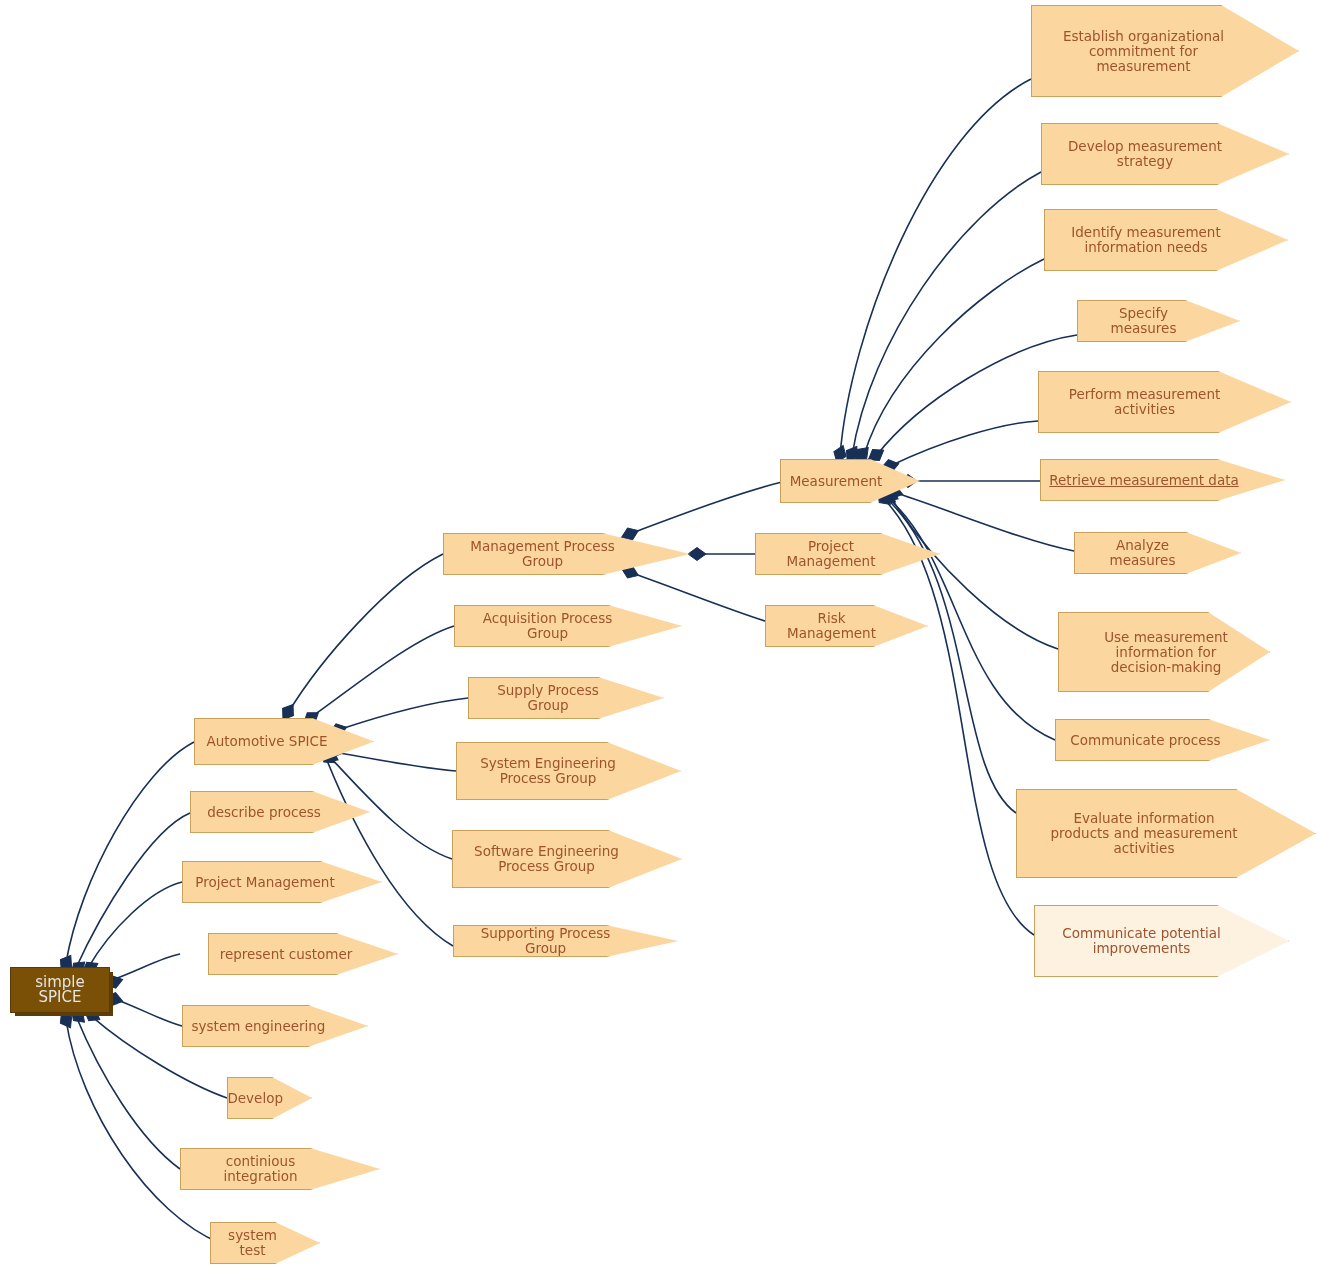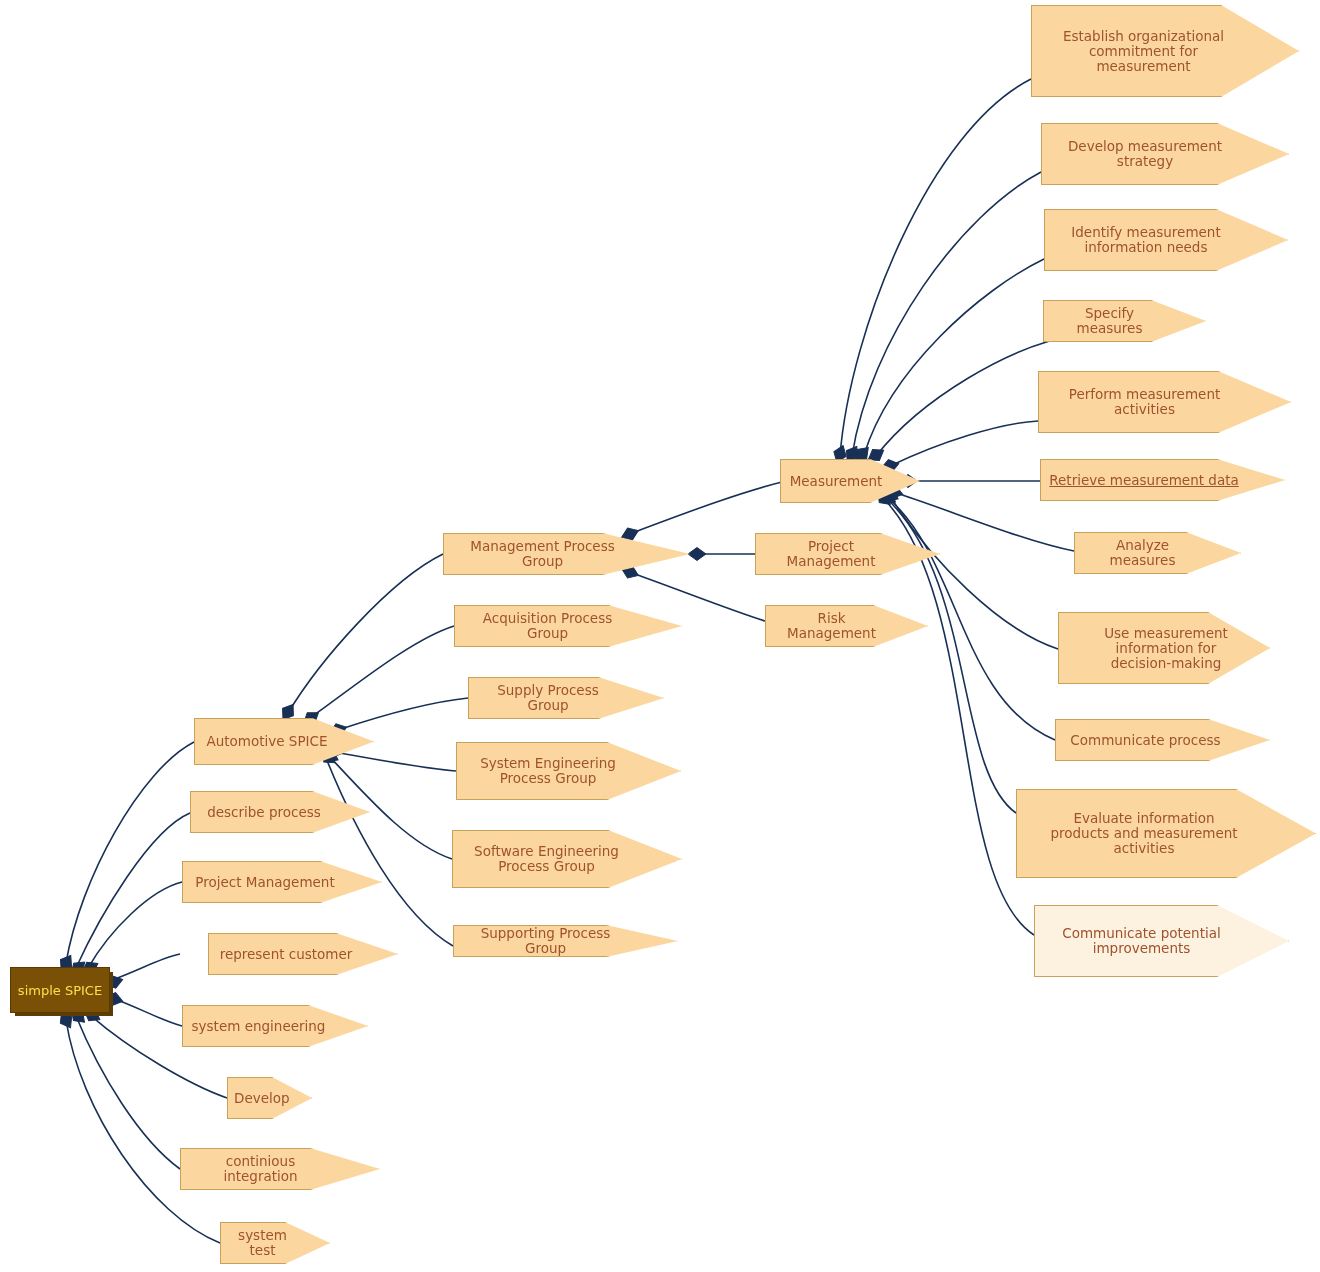--- a/index.html
+++ b/index.html
@@ -25,42 +25,42 @@
     left: 0; top: 0;
     width: 1320px;
     height: 1272px;
     pointer-events: none;
   }
   .node {
     position: absolute;
     box-sizing: border-box;
     display: flex;
     align-items: center;
-    justify-content: flex-start;
+    justify-content: flex-end;
     text-align: center;
     font-size: 13.5px;
     line-height: 15px;
     color: #a0522d;
     padding: 4px 6px;
     white-space: pre-line;
   }
   .node.arrow {
     background: #fbd79f;
     border: 1.3px solid #c8a15b;
   }
   .node.arrow.pale {
     background: #fdf1e0;
     border: 1.3px solid #c8a15b;
   }
   .node.root {
     background: #7a4f06;
     border: 1px solid #5a3a04;
-    color: #fde047;
+    color: #e5e5e5;
     box-shadow: 4px 4px 0 -1px #5e3d05;
-    font-size: 13px;
+    font-size: 15px;
   }
   .node .lbl { display:block; width:100%; }
 </style>
 </head>
 <body>
 
 <div id="canvas">
   <svg class="edges" viewBox="0 0 1320 1272" xmlns="http://www.w3.org/2000/svg">
     <g id="edge-group" fill="none" stroke="#183055" stroke-width="1.6">
         <path d="M 66,963 C 80,880 140,770 194,742"></path>
@@ -124,45 +124,45 @@
       </g>
   </svg>
   <div id="node-layer">
       <div class="node arrow" style="left: 194px; top: 718px; width: 180px; height: 47px; clip-path: polygon(0% 0%, 65.56% 0%, 100% 50%, 65.56% 100%, 0% 100%);"><span class="lbl" style="padding-right: 34px;">Automotive SPICE</span></div>
       <div class="node arrow" style="left: 190px; top: 791px; width: 180px; height: 42px; clip-path: polygon(0% 0%, 67.78% 0%, 100% 50%, 67.78% 100%, 0% 100%);"><span class="lbl" style="padding-right: 32px;">describe process</span></div>
       <div class="node arrow" style="left: 182px; top: 861px; width: 200px; height: 42px; clip-path: polygon(0% 0%, 69% 0%, 100% 50%, 69% 100%, 0% 100%);"><span class="lbl" style="padding-right: 34px;">Project Management</span></div>
       <div class="node arrow" style="left: 180px; top: 933px; width: 190px; height: 42px; clip-path: polygon(0% 0%, 67.37% 0%, 100% 50%, 67.37% 100%, 0% 100%); margin-left: 28px;"><span class="lbl" style="padding-right: 34px;">represent customer</span></div>
       <div class="node arrow" style="left: 182px; top: 1005px; width: 186px; height: 42px; clip-path: polygon(0% 0%, 67.74% 0%, 100% 50%, 67.74% 100%, 0% 100%);"><span class="lbl" style="padding-right: 33px;">system engineering</span></div>
       <div class="node arrow" style="left: 227px; top: 1077px; width: 85px; height: 42px; clip-path: polygon(0% 0%, 52.94% 0%, 100% 50%, 52.94% 100%, 0% 100%);"><span class="lbl" style="padding-right: 22px;">Develop</span></div>
       <div class="node arrow" style="left: 180px; top: 1148px; width: 200px; height: 42px; clip-path: polygon(0% 0%, 65% 0%, 100% 50%, 65% 100%, 0% 100%);"><span class="lbl" style="padding-right: 39px;">continious integration</span></div>
-      <div class="node arrow" style="left: 220px; top: 1222px; width: 110px; height: 42px; clip-path: polygon(0% 0%, 59.09% 0%, 100% 50%, 59.09% 100%, 0% 100%);"><span class="lbl" style="padding-right: 25px;">system test</span></div>
+      <div class="node arrow" style="left: 210px; top: 1222px; width: 110px; height: 42px; clip-path: polygon(0% 0%, 59.09% 0%, 100% 50%, 59.09% 100%, 0% 100%);"><span class="lbl" style="padding-right: 25px;">system test</span></div>
       <div class="node arrow" style="left: 443px; top: 533px; width: 247px; height: 42px; clip-path: polygon(0% 0%, 64.37% 0%, 100% 50%, 64.37% 100%, 0% 100%);"><span class="lbl" style="padding-right: 48px;">Management Process Group</span></div>
       <div class="node arrow" style="left: 454px; top: 605px; width: 228px; height: 42px; clip-path: polygon(0% 0%, 67.54% 0%, 100% 50%, 67.54% 100%, 0% 100%);"><span class="lbl" style="padding-right: 41px;">Acquisition Process Group</span></div>
       <div class="node arrow" style="left: 468px; top: 677px; width: 196px; height: 42px; clip-path: polygon(0% 0%, 66.33% 0%, 100% 50%, 66.33% 100%, 0% 100%);"><span class="lbl" style="padding-right: 36px;">Supply Process Group</span></div>
       <div class="node arrow" style="left: 456px; top: 742px; width: 225px; height: 58px; clip-path: polygon(0% 0%, 67.11% 0%, 100% 50%, 67.11% 100%, 0% 100%);"><span class="lbl" style="padding-right: 41px;">System Engineering
 Process Group</span></div>
       <div class="node arrow" style="left: 452px; top: 830px; width: 230px; height: 58px; clip-path: polygon(0% 0%, 67.83% 0%, 100% 50%, 67.83% 100%, 0% 100%);"><span class="lbl" style="padding-right: 41px;">Software Engineering
 Process Group</span></div>
       <div class="node arrow" style="left: 453px; top: 925px; width: 225px; height: 32px; clip-path: polygon(0% 0%, 68% 0%, 100% 50%, 68% 100%, 0% 100%);"><span class="lbl" style="padding-right: 40px;">Supporting Process Group</span></div>
       <div class="node arrow" style="left: 780px; top: 459px; width: 140px; height: 44px; clip-path: polygon(0% 0%, 64.29% 0%, 100% 50%, 64.29% 100%, 0% 100%);"><span class="lbl" style="padding-right: 28px;">Measurement</span></div>
       <div class="node arrow" style="left: 755px; top: 533px; width: 185px; height: 42px; clip-path: polygon(0% 0%, 67.57% 0%, 100% 50%, 67.57% 100%, 0% 100%);"><span class="lbl" style="padding-right: 33px;">Project Management</span></div>
       <div class="node arrow" style="left: 765px; top: 605px; width: 163px; height: 42px; clip-path: polygon(0% 0%, 66.26% 0%, 100% 50%, 66.26% 100%, 0% 100%);"><span class="lbl" style="padding-right: 30px;">Risk Management</span></div>
       <div class="node arrow" style="left: 1031px; top: 5px; width: 268px; height: 92px; clip-path: polygon(0% 0%, 70.9% 0%, 100% 50%, 70.9% 100%, 0% 100%);"><span class="lbl" style="padding-right: 43px;">Establish organizational
 commitment for
 measurement</span></div>
       <div class="node arrow" style="left: 1041px; top: 123px; width: 248px; height: 62px; clip-path: polygon(0% 0%, 70.97% 0%, 100% 50%, 70.97% 100%, 0% 100%);"><span class="lbl" style="padding-right: 40px;">Develop measurement
 strategy</span></div>
       <div class="node arrow" style="left: 1044px; top: 209px; width: 244px; height: 62px; clip-path: polygon(0% 0%, 70.49% 0%, 100% 50%, 70.49% 100%, 0% 100%);"><span class="lbl" style="padding-right: 40px;">Identify measurement
 information needs</span></div>
-      <div class="node arrow" style="left: 1043px; top: 300px; width: 163px; height: 42px; clip-path: polygon(0% 0%, 66.26% 0%, 100% 50%, 66.26% 100%, 0% 100%);"><span class="lbl" style="padding-right: 30px;">Specify measures</span></div>
+      <div class="node arrow" style="left: 1077px; top: 300px; width: 163px; height: 42px; clip-path: polygon(0% 0%, 66.26% 0%, 100% 50%, 66.26% 100%, 0% 100%);"><span class="lbl" style="padding-right: 30px;">Specify measures</span></div>
       <div class="node arrow" style="left: 1038px; top: 371px; width: 253px; height: 62px; clip-path: polygon(0% 0%, 71.15% 0%, 100% 50%, 71.15% 100%, 0% 100%);"><span class="lbl" style="padding-right: 40px;">Perform measurement
 activities</span></div>
       <div class="node arrow" style="left: 1040px; top: 459px; width: 245px; height: 42px; clip-path: polygon(0% 0%, 72.24% 0%, 100% 50%, 72.24% 100%, 0% 100%); text-decoration: underline;"><span class="lbl" style="padding-right: 37px;">Retrieve measurement data</span></div>
       <div class="node arrow" style="left: 1074px; top: 532px; width: 167px; height: 42px; clip-path: polygon(0% 0%, 67.07% 0%, 100% 50%, 67.07% 100%, 0% 100%);"><span class="lbl" style="padding-right: 30px;">Analyze measures</span></div>
-      <div class="node arrow" style="left: 1058px; top: 612px; width: 212px; height: 72px; clip-path: polygon(0% 0%, 70.75% 0%, 100% 50%, 70.75% 100%, 0% 100%); padding-left: 44px;"><span class="lbl" style="padding-right: 34px;">Use measurement
+      <div class="node arrow" style="left: 1058px; top: 612px; width: 212px; height: 80px; clip-path: polygon(0% 0%, 70.75% 0%, 100% 50%, 70.75% 100%, 0% 100%); padding-left: 44px;"><span class="lbl" style="padding-right: 34px;">Use measurement
 information for
 decision-making</span></div>
       <div class="node arrow" style="left: 1055px; top: 719px; width: 215px; height: 42px; clip-path: polygon(0% 0%, 71.16% 0%, 100% 50%, 71.16% 100%, 0% 100%);"><span class="lbl" style="padding-right: 34px;">Communicate process</span></div>
       <div class="node arrow" style="left: 1016px; top: 789px; width: 300px; height: 89px; clip-path: polygon(0% 0%, 73.33% 0%, 100% 50%, 73.33% 100%, 0% 100%);"><span class="lbl" style="padding-right: 44px;">Evaluate information
 products and measurement
 activities</span></div>
       <div class="node arrow pale" style="left: 1034px; top: 905px; width: 255px; height: 72px; clip-path: polygon(0% 0%, 71.76% 0%, 100% 50%, 71.76% 100%, 0% 100%);"><span class="lbl" style="padding-right: 40px;">Communicate potential
 improvements</span></div>
       <div class="node root" style="left: 10px; top: 967px; width: 100px; height: 46px;"><span class="lbl">simple SPICE</span></div>
     </div>

